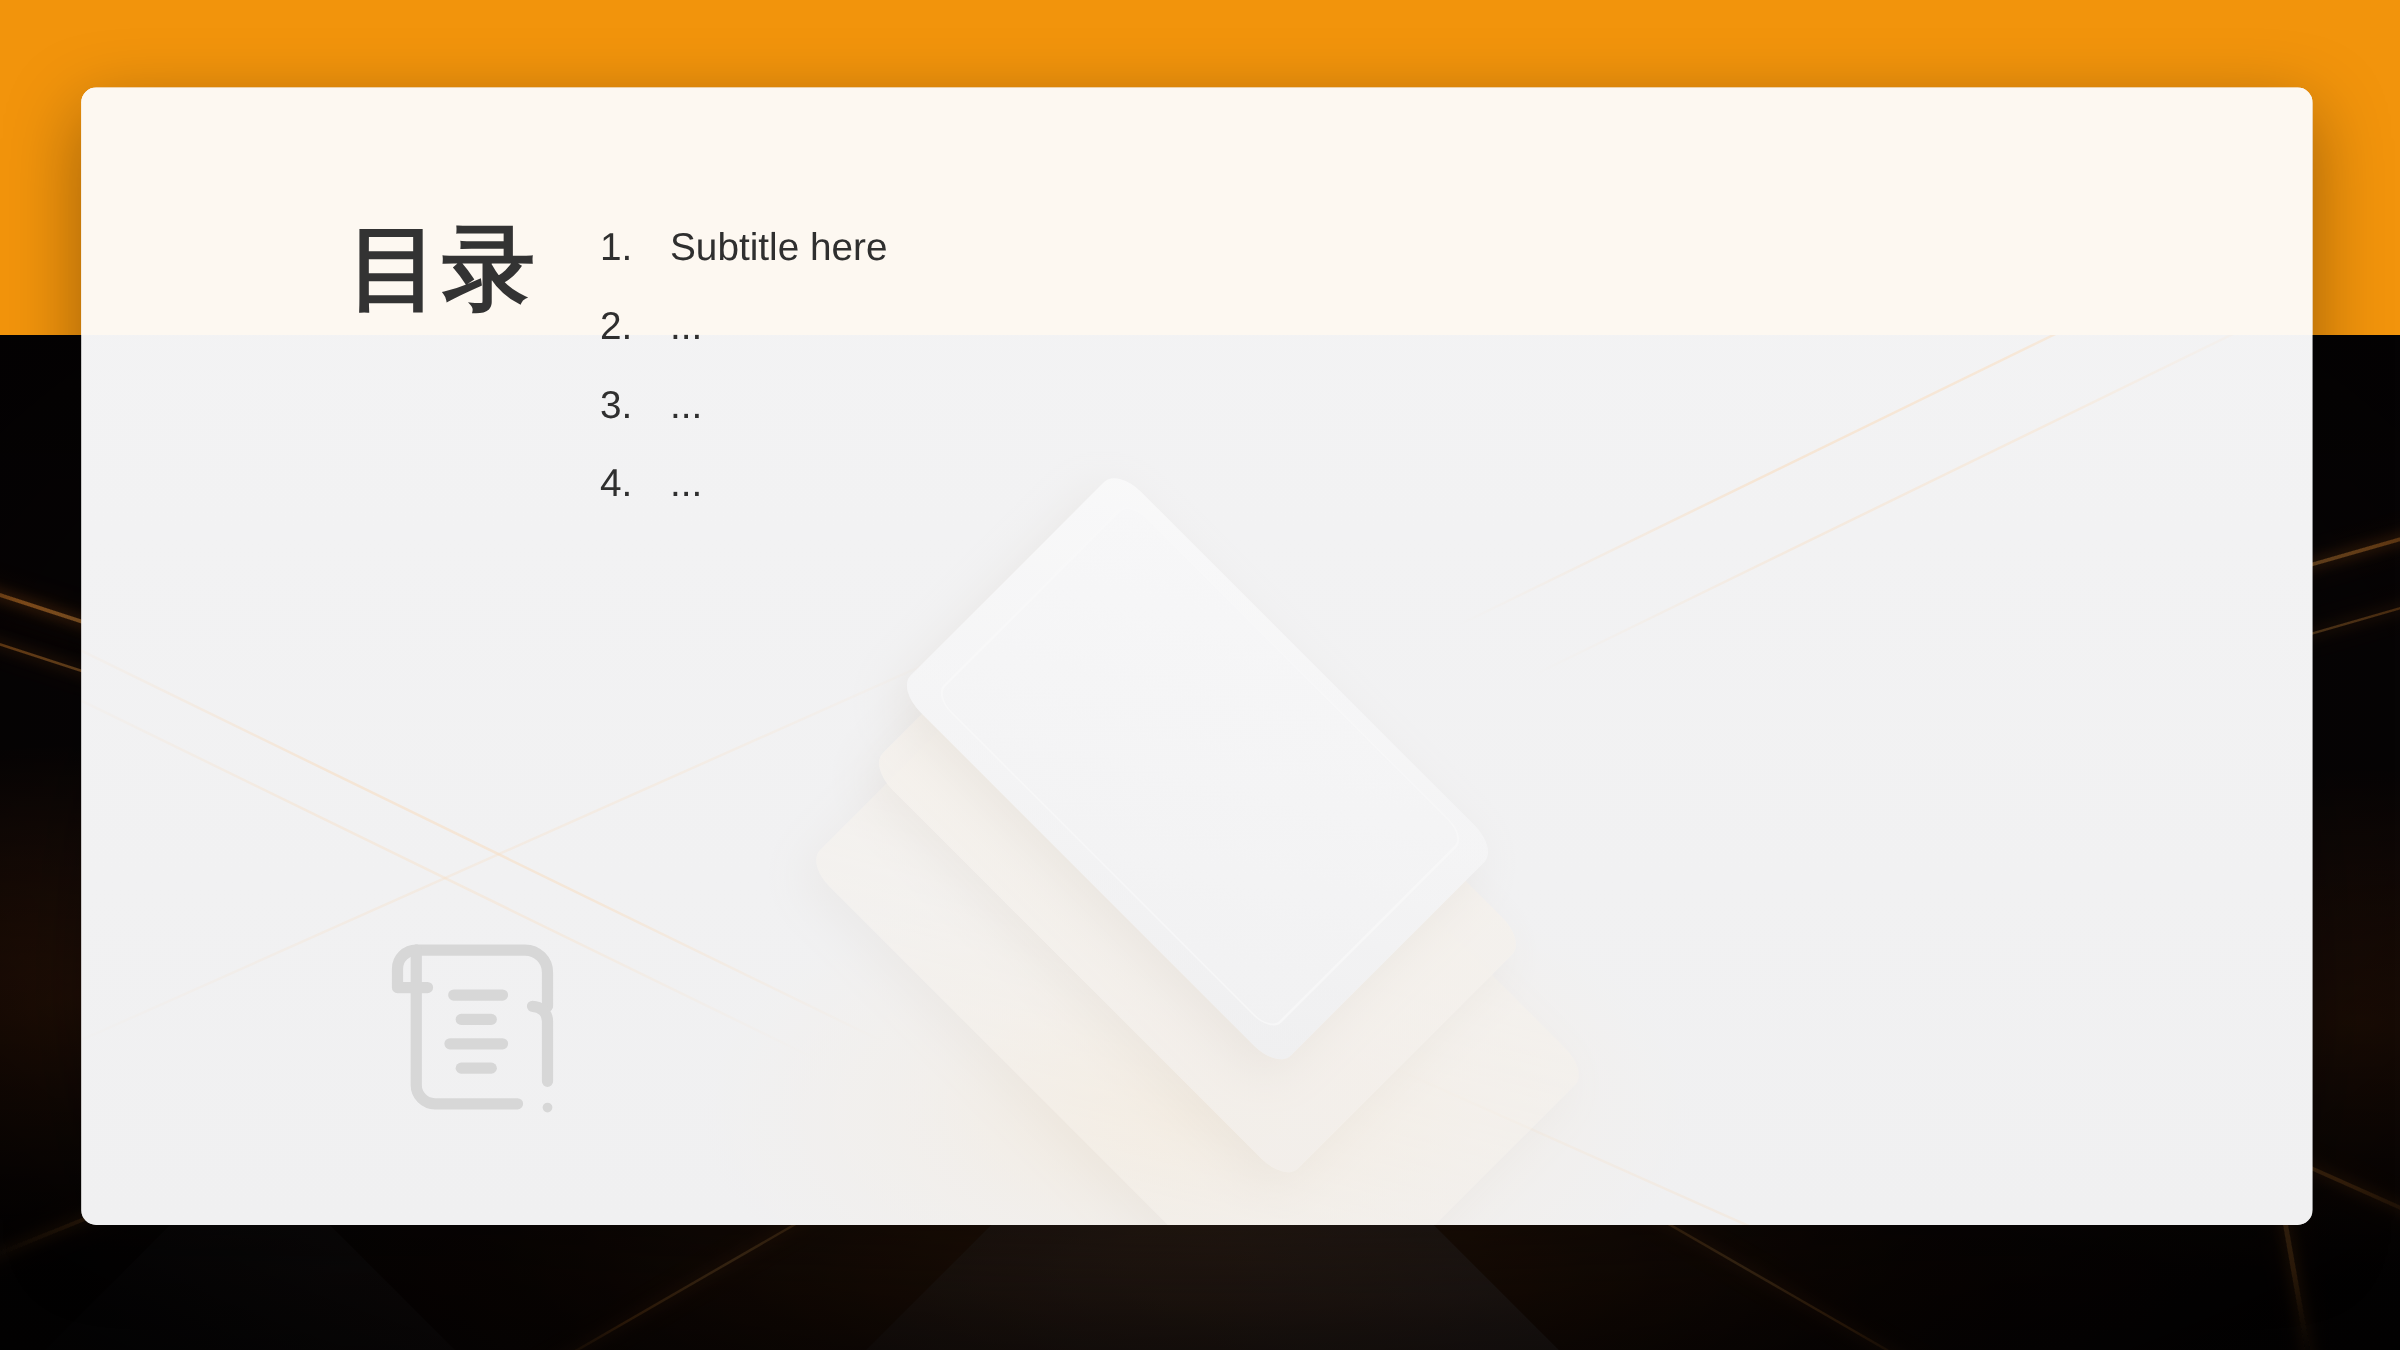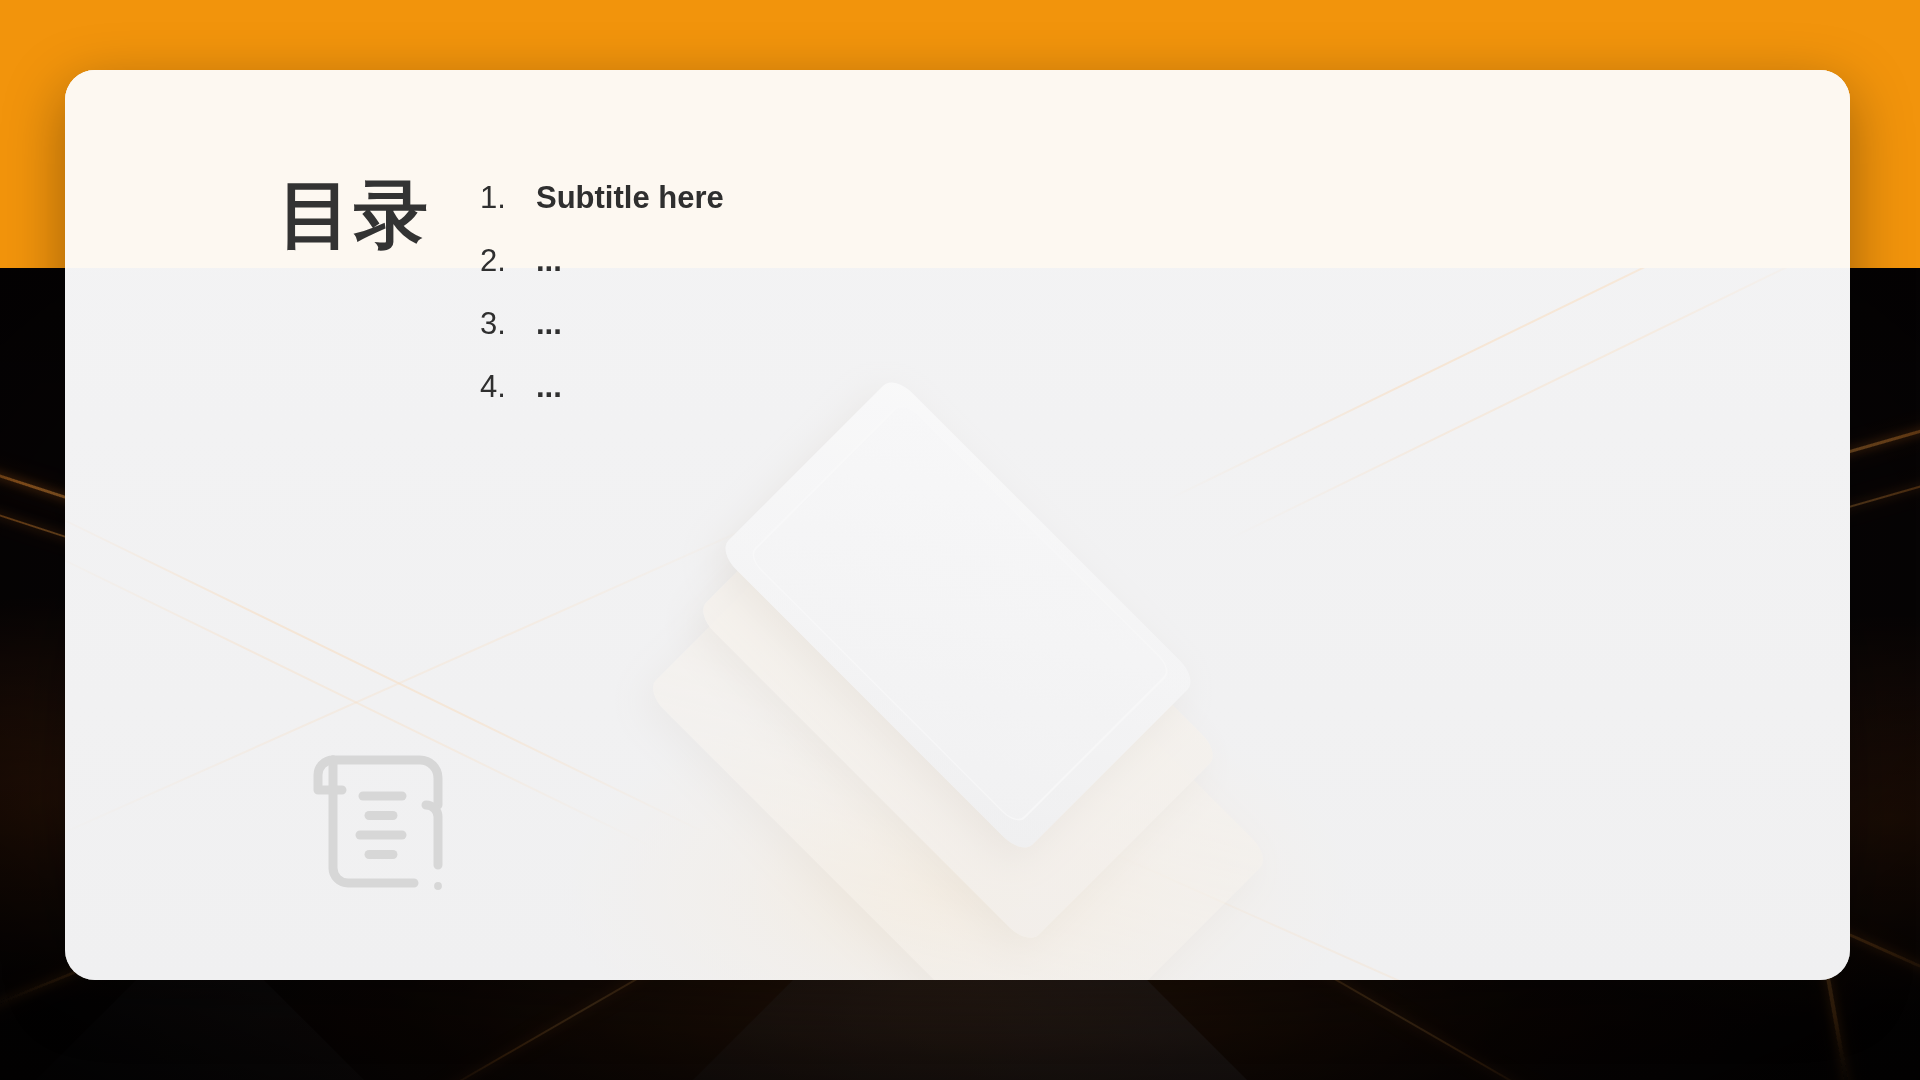--- a/index.html
+++ b/index.html
@@ -75,21 +75,21 @@
   .p1 { left: 760px; bottom: -230px; width: 420px; height: 420px; }
   .p2 { left: 70px;  bottom: -150px; width: 260px; height: 260px; opacity: .45; }
 
   
   .card {
     position: absolute;
     left: 65px;
     top: 70px;
     width: 1785px;
     height: 910px;
-    border-radius: 30px;
+    border-radius: 12px;
     overflow: hidden;
     background: #f0f0f1;
     box-shadow: 0 18px 60px rgba(0,0,0,0.35);
   }
 
   
   .chip-art { position: absolute; inset: 0; overflow: hidden; }
   .chip-glow {
     position: absolute;
     left: 50%;
@@ -206,21 +206,21 @@
     height: 63px;
     font-size: 31px;
     color: #2f2f2f;
     white-space: nowrap;
   }
   .toc-num {
     display: inline-block;
     width: 56px;
     text-align: left;
   }
-  .toc-label { display: inline-block; font-weight: bold; }
+  .toc-label { display: inline-block; }
 
   
   .doc-icon {
     position: absolute;
     left: 226px;   
     top: 660px;    
     width: 180px;
     height: 180px;
     opacity: 0.95;
   }

